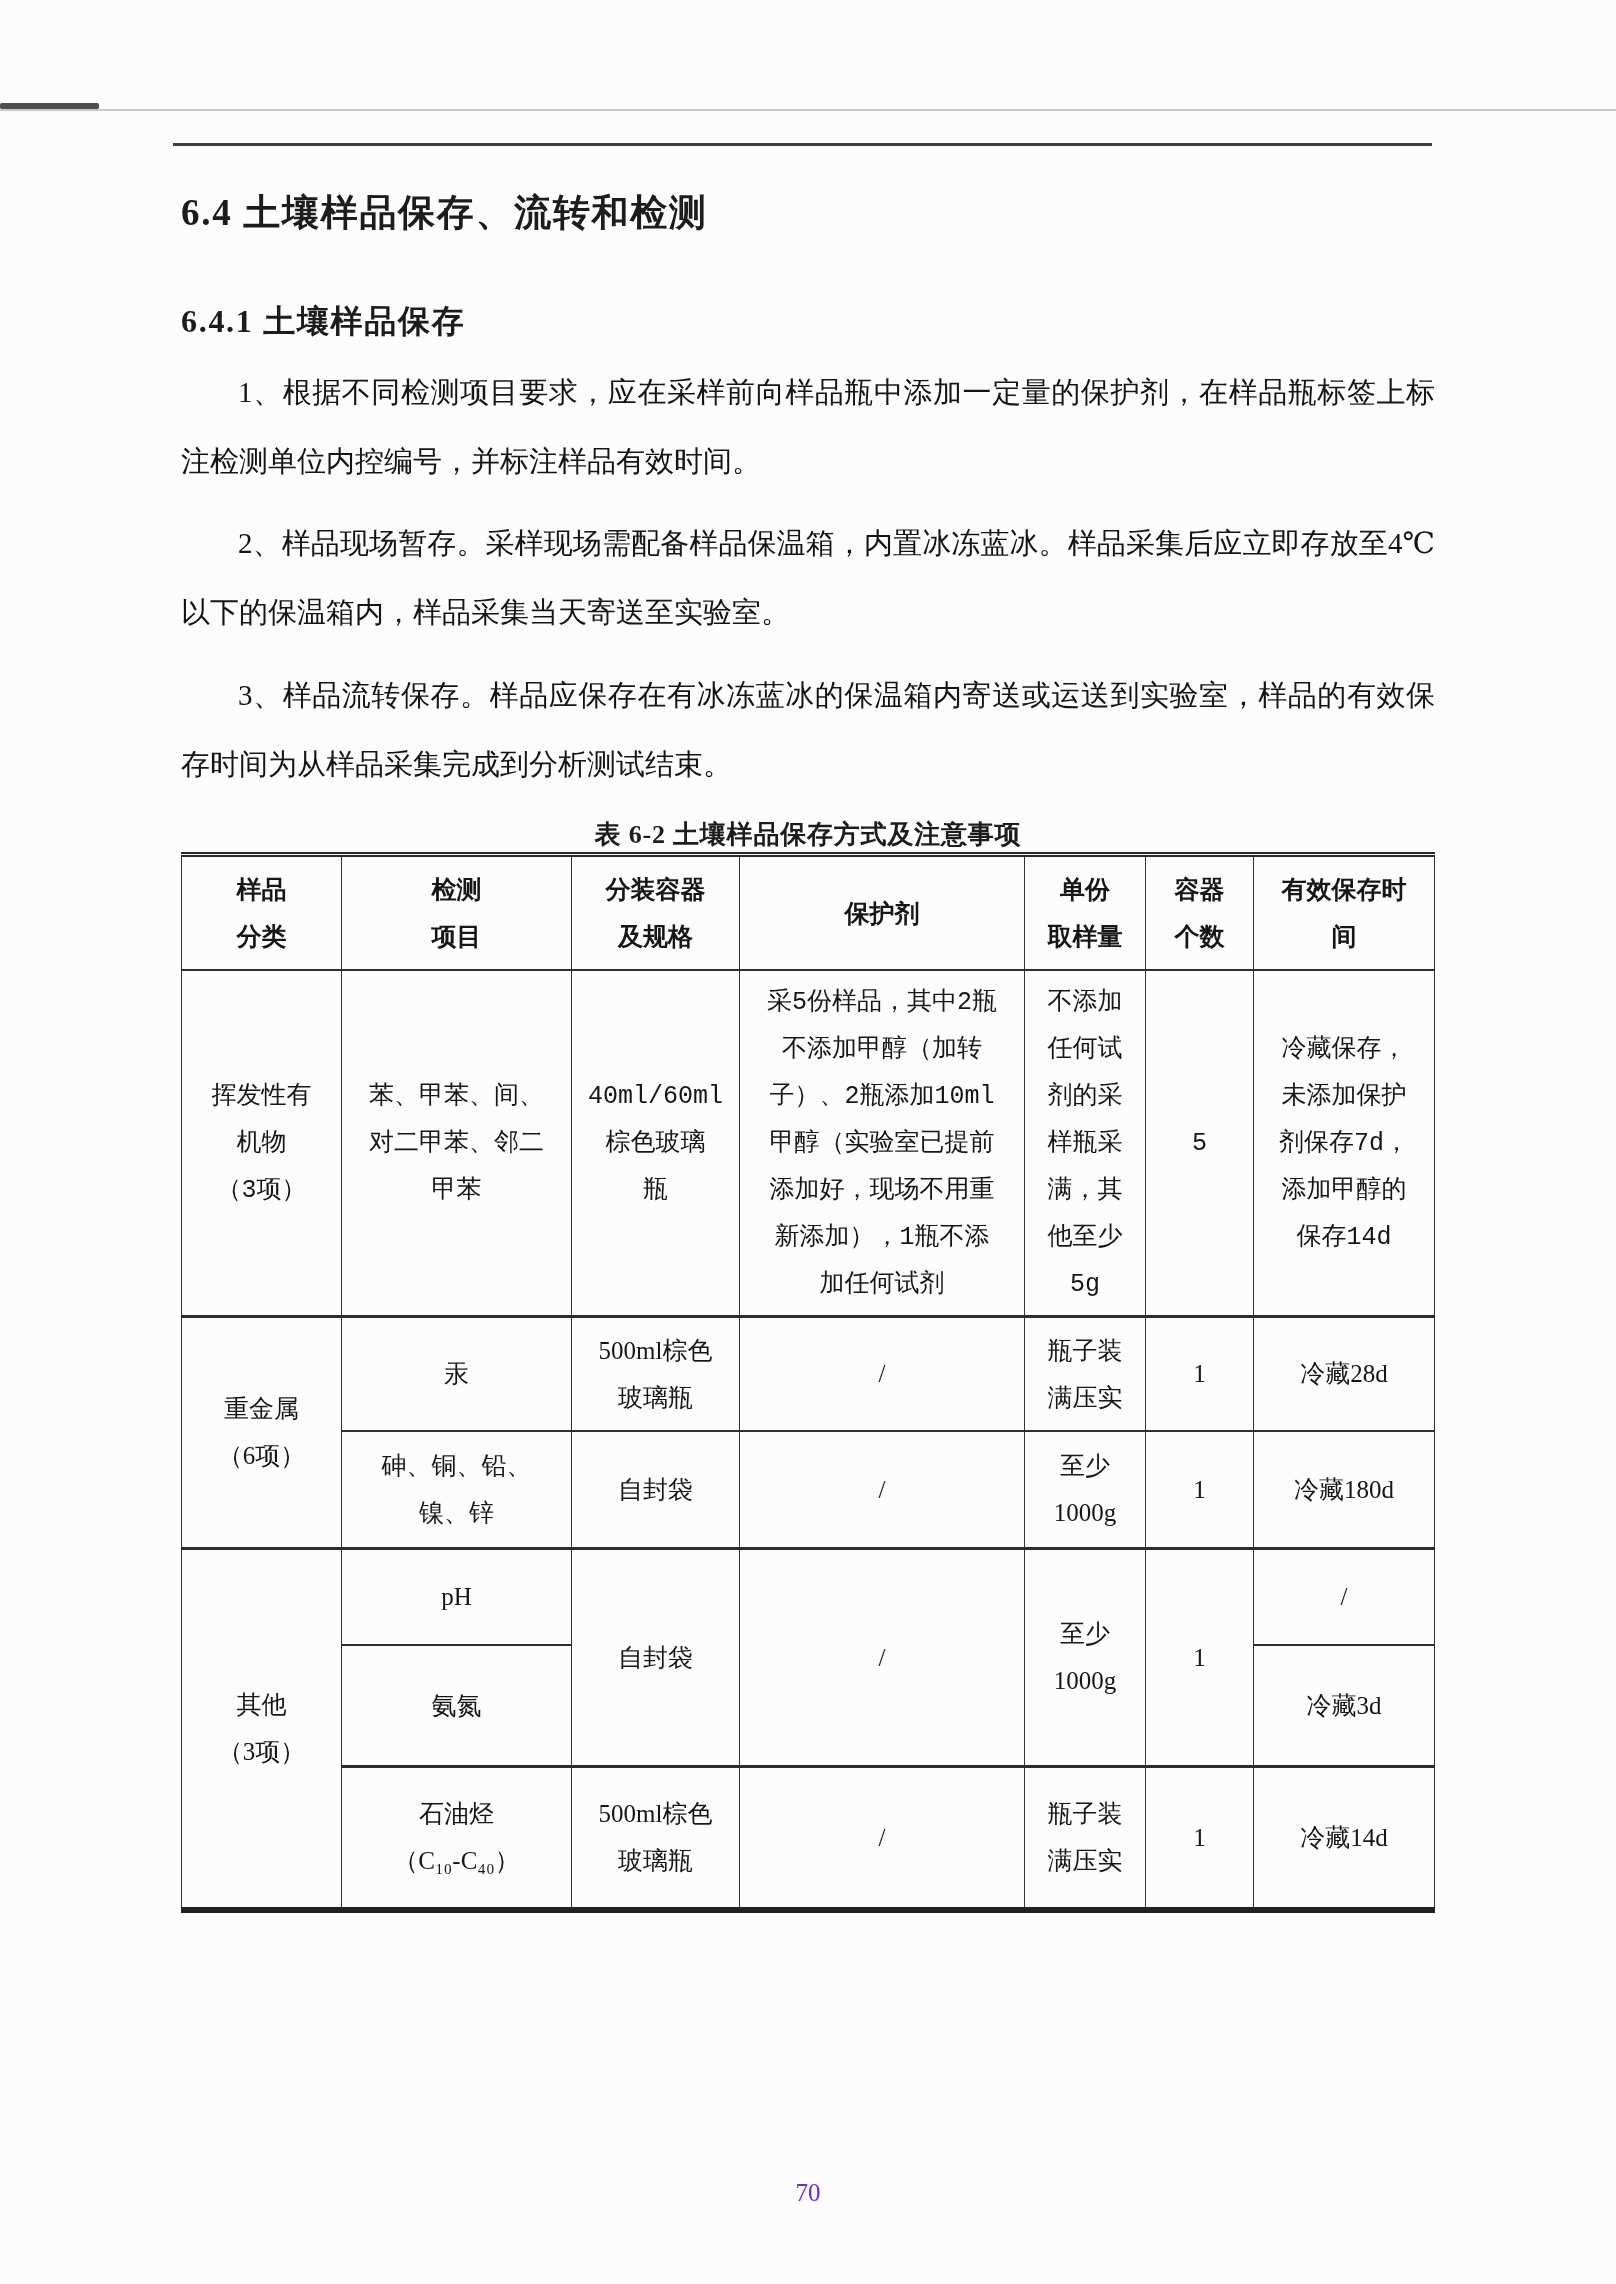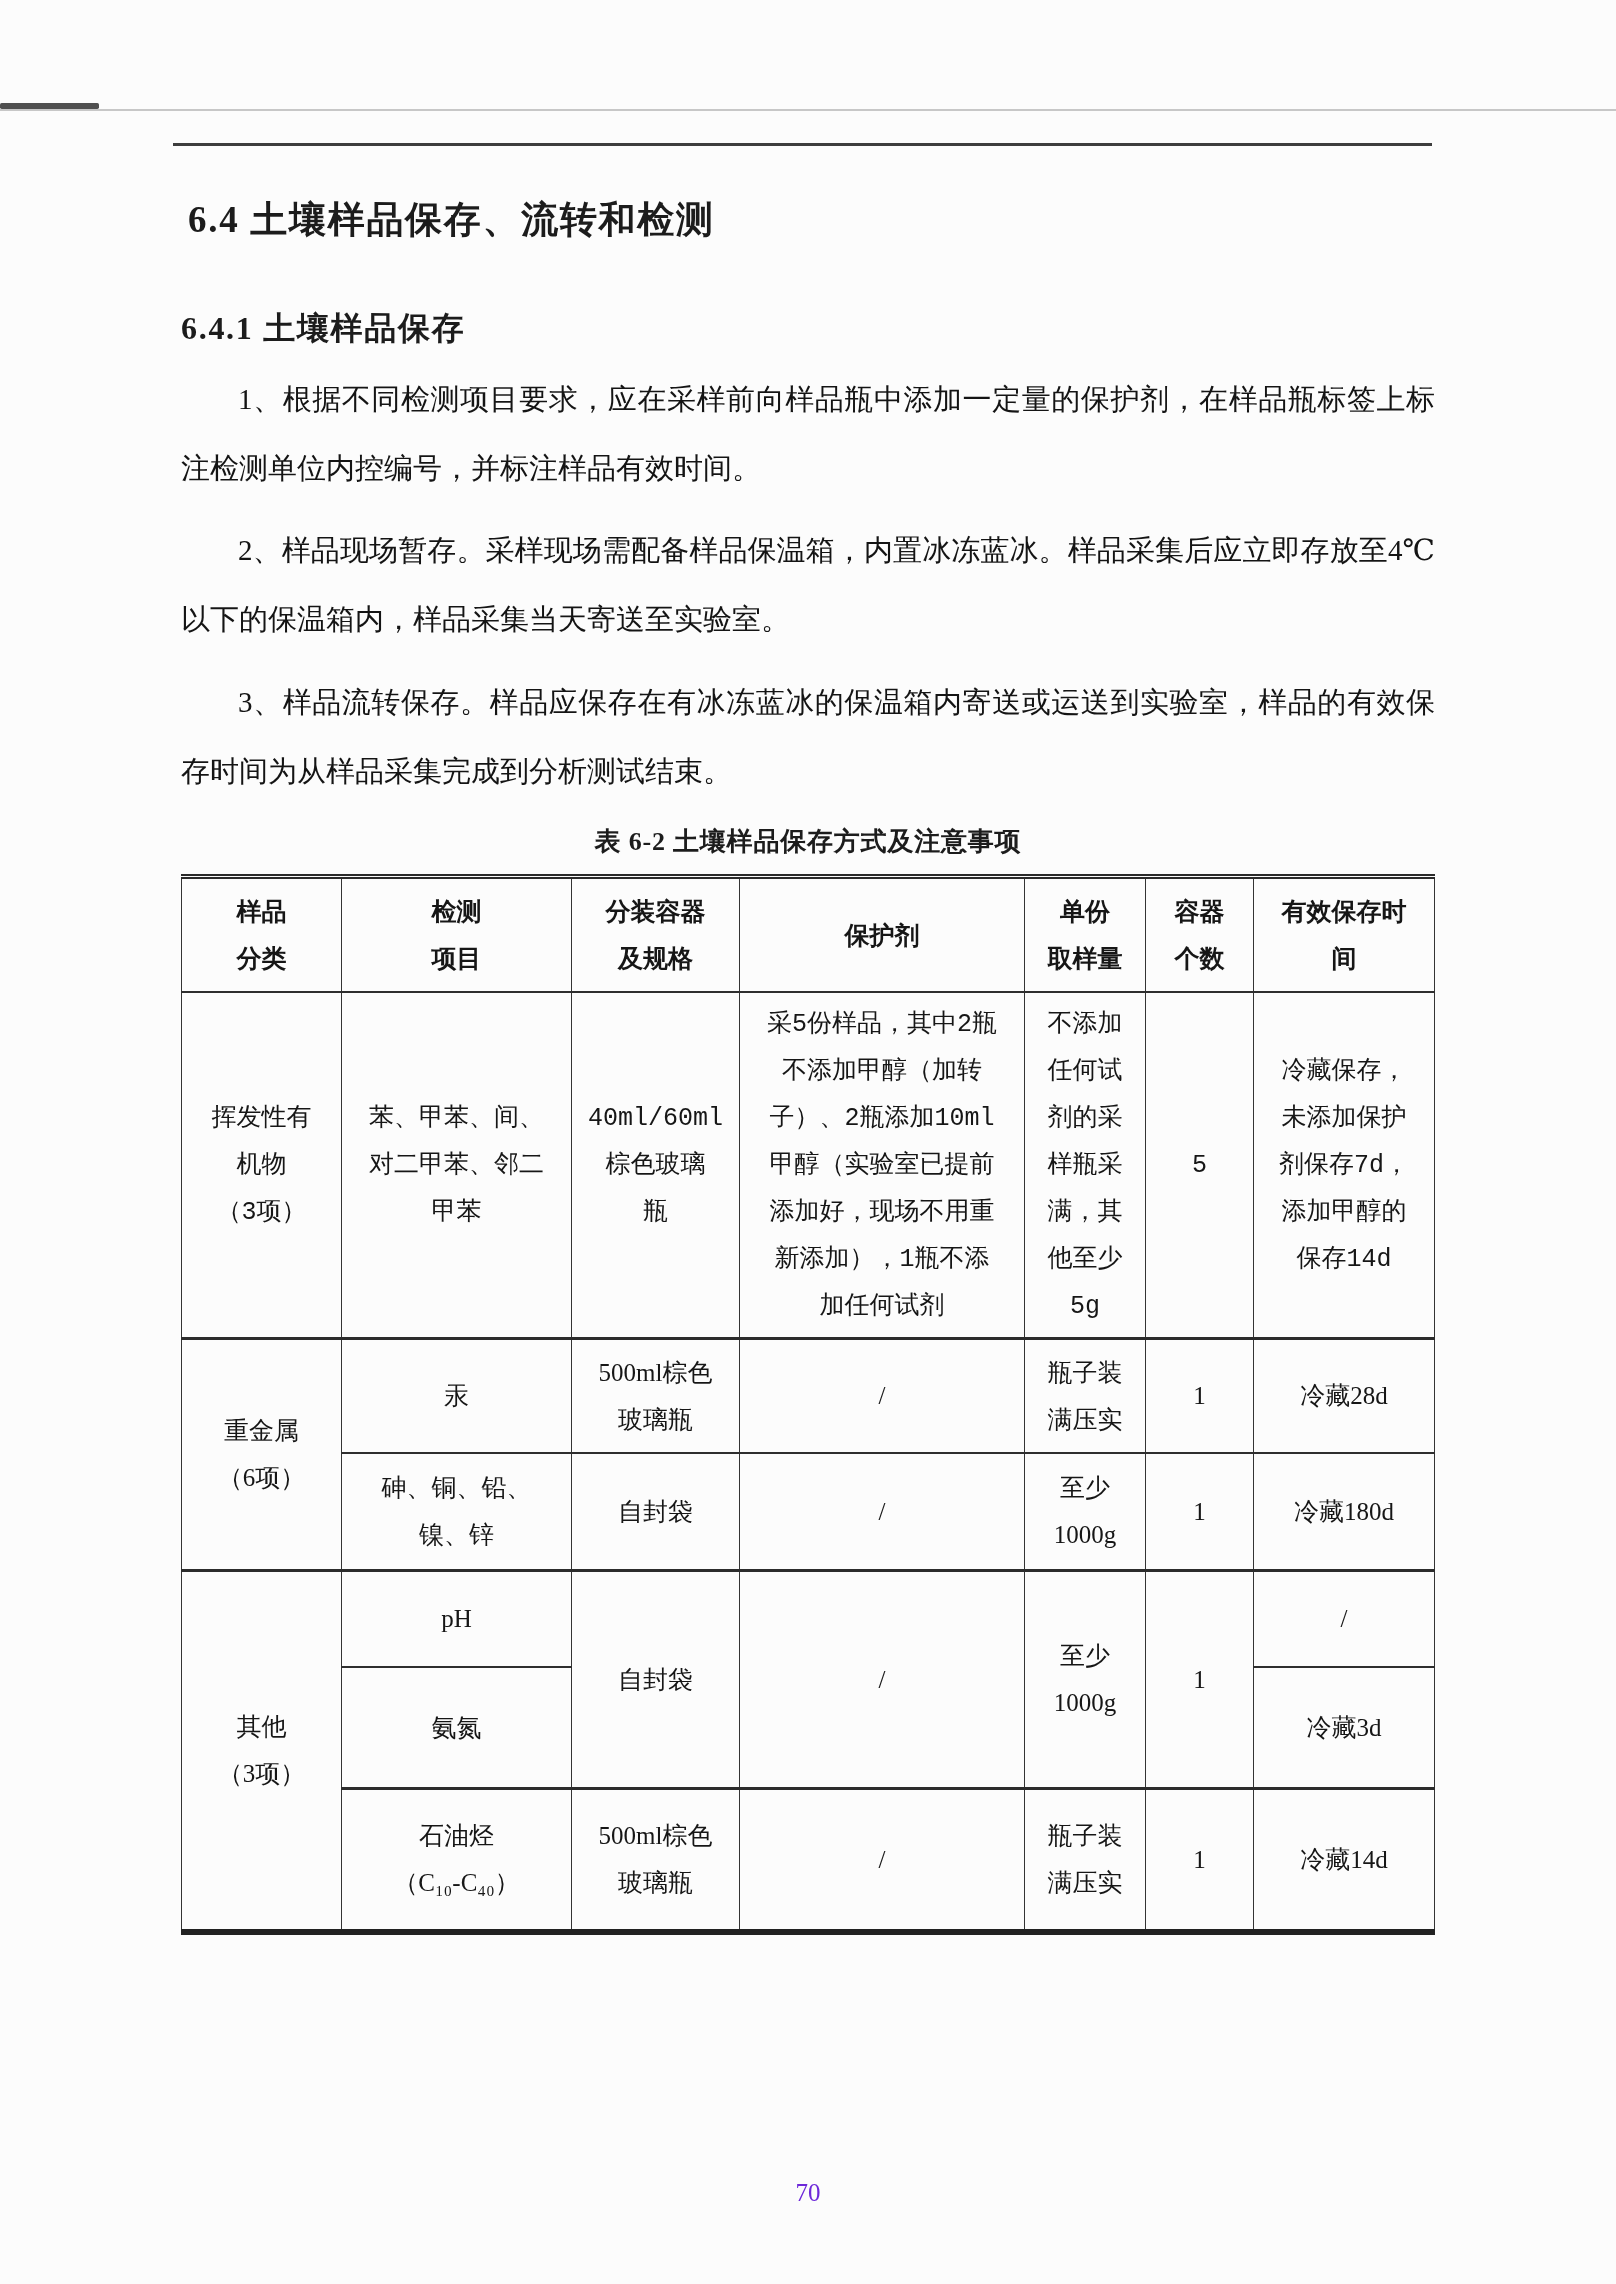--- a/index.html
+++ b/index.html
@@ -28,41 +28,41 @@
   }
   .header-rule {
     position:absolute; left:173px; top:143px; width:1259px; height:2.5px;
     background:#3d3d3d;
   }
 
   .content { position:absolute; left:181px; top:187px; width:1254px; }
 
   .h-64 {
     font-size:37px; font-weight:bold; letter-spacing:1.7px;
-    line-height:51px; margin:7px;
+    line-height:51px; margin:0;
   }
   .h-641 {
     font-size:32px; font-weight:bold; letter-spacing:1.7px;
     line-height:45px; margin:61px 0 13px 0;
   }
 
   .para {
     font-size:29px; line-height:69px; text-align:justify;
     text-indent:57px; margin:13.5px 0 0 0; color:#141414;
   }
   .para.first { margin-top:54px; }
 
   .tbl-title {
     font-size:26px; font-weight:bold; text-align:center;
     margin:18.5px 0 0 0; letter-spacing:0.8px;
   }
 
   table.spec {
     width:100%; border-collapse:collapse; table-layout:fixed;
-    margin-top:15px;
+    margin-top:0;
     border-top:5px double #2a2a2a;
     border-bottom:6.7px solid #222;
     border-left:1.7px solid #333;
     border-right:1.7px solid #333;
   }
   table.spec td {
     border:1.7px solid #343434;
     font-size:25px; line-height:47px;
     text-align:center; vertical-align:middle;
     white-space:pre-line;

